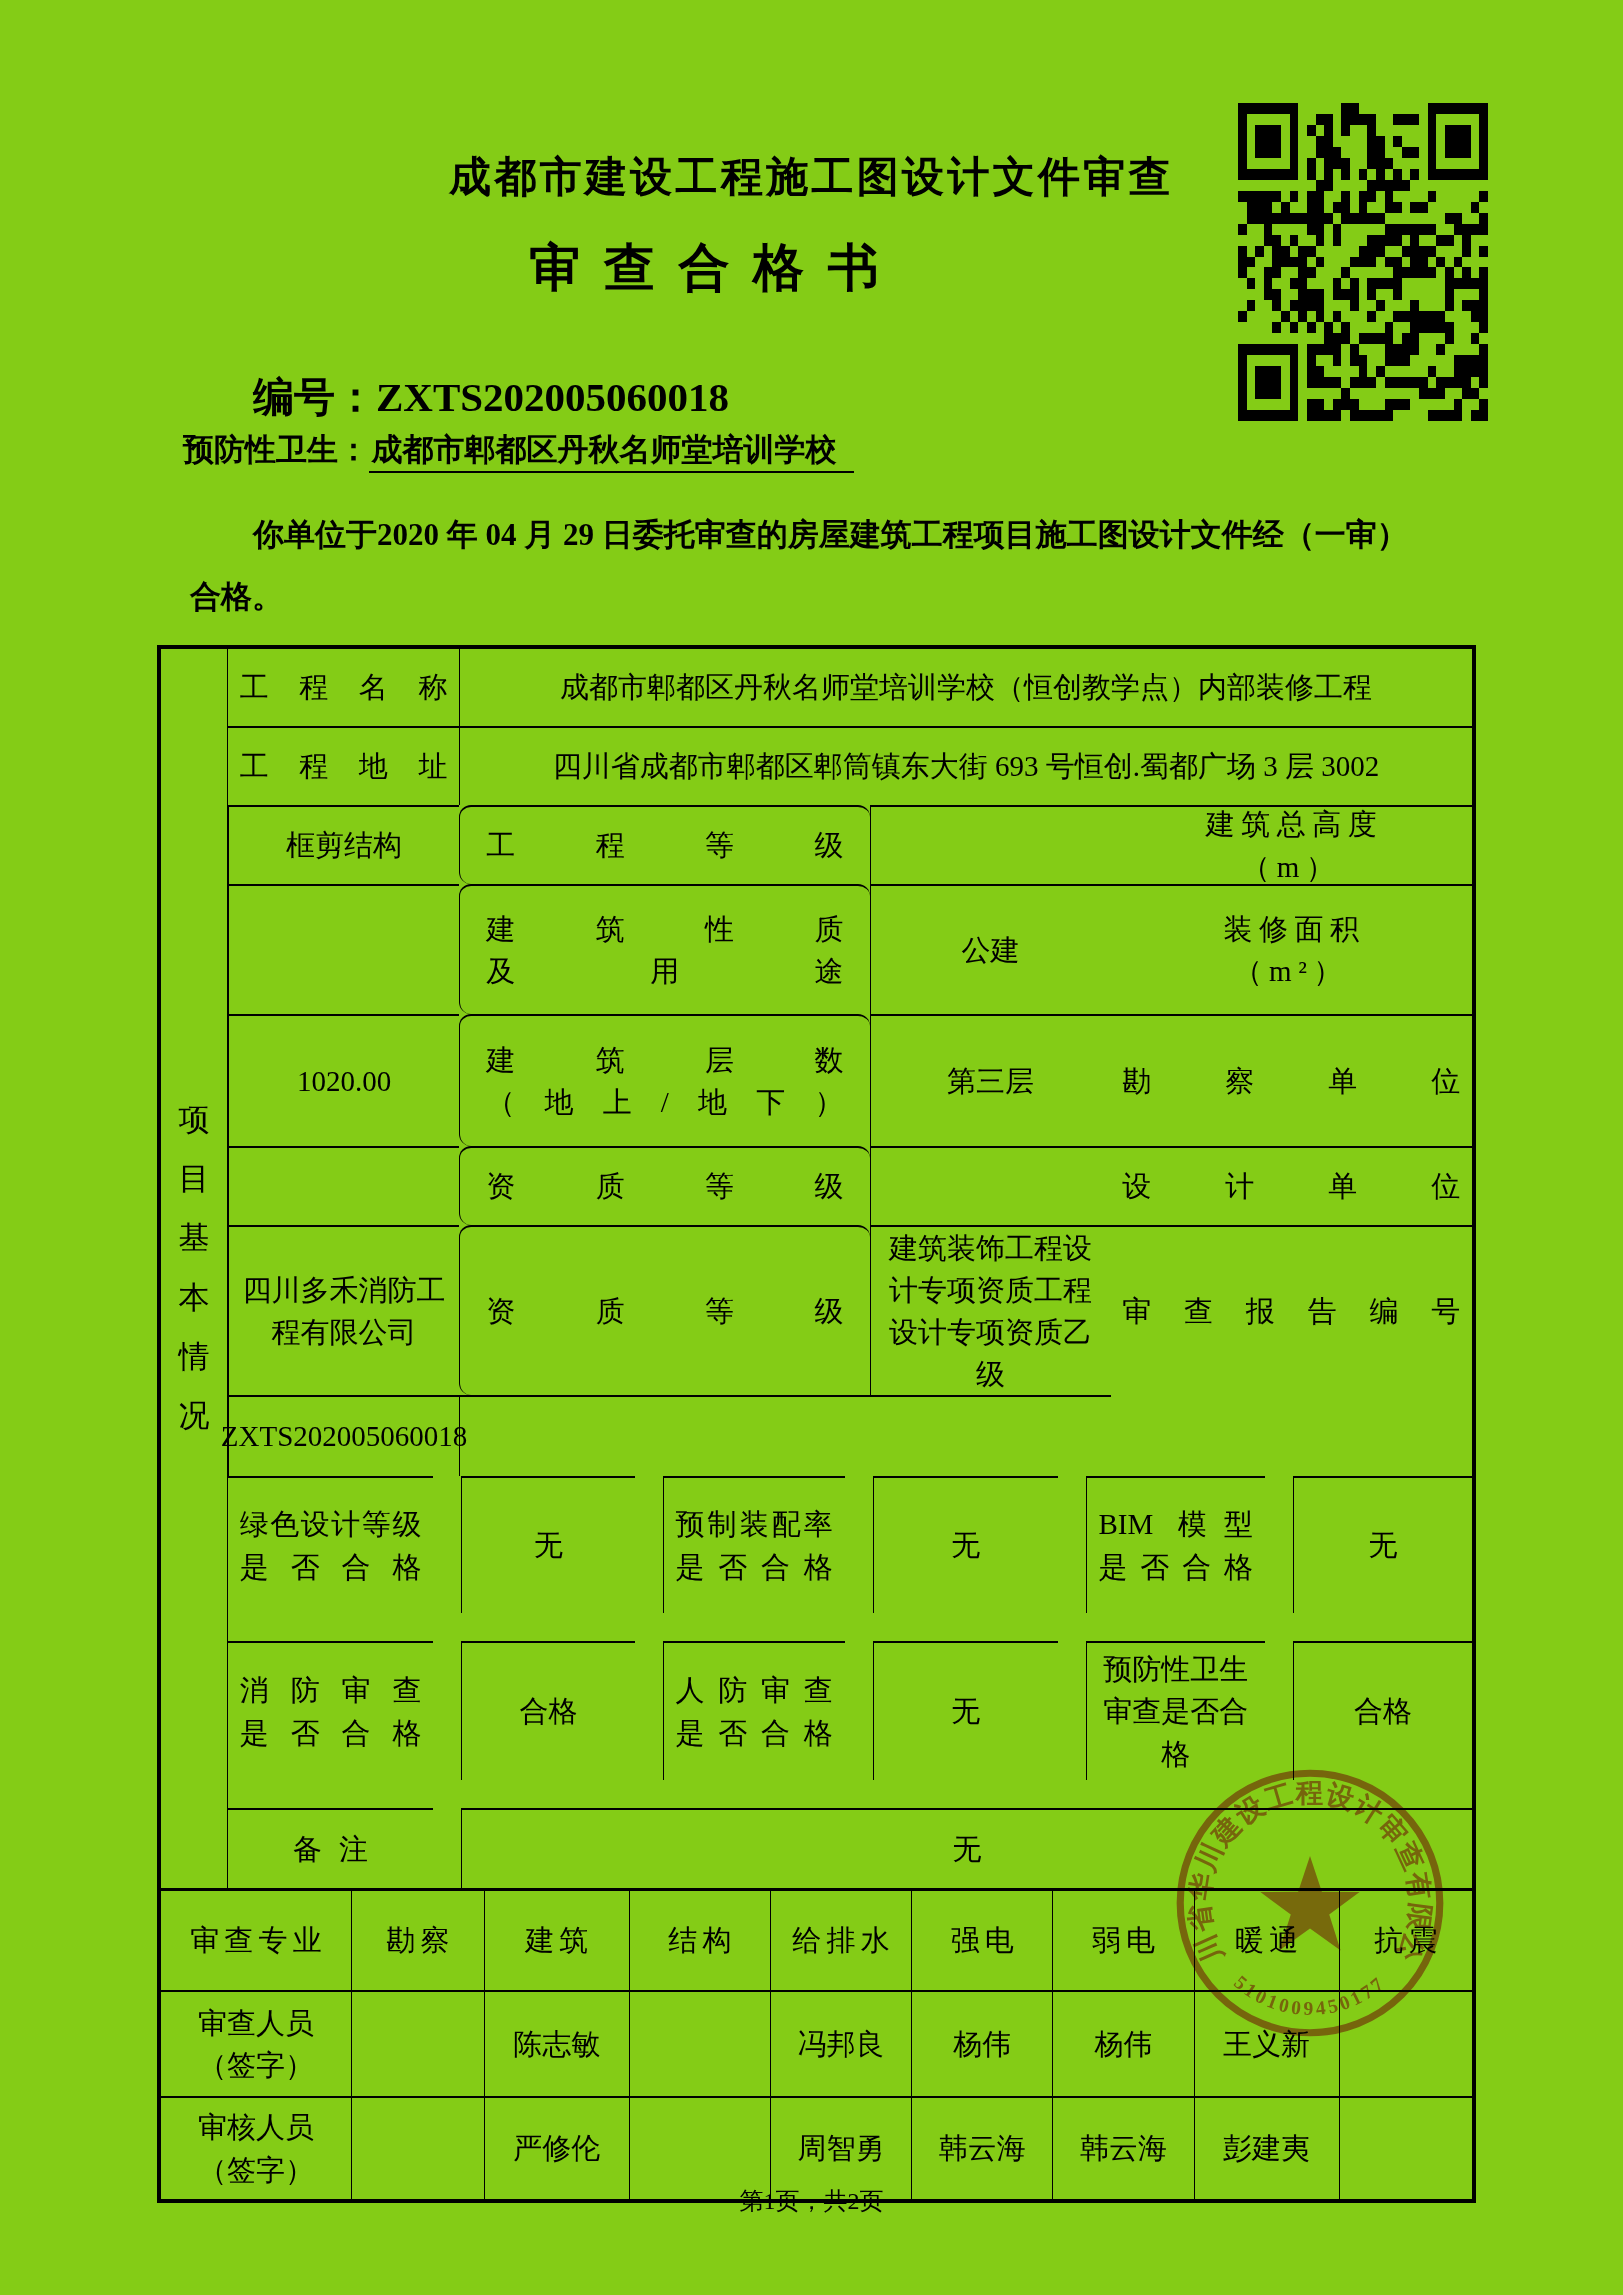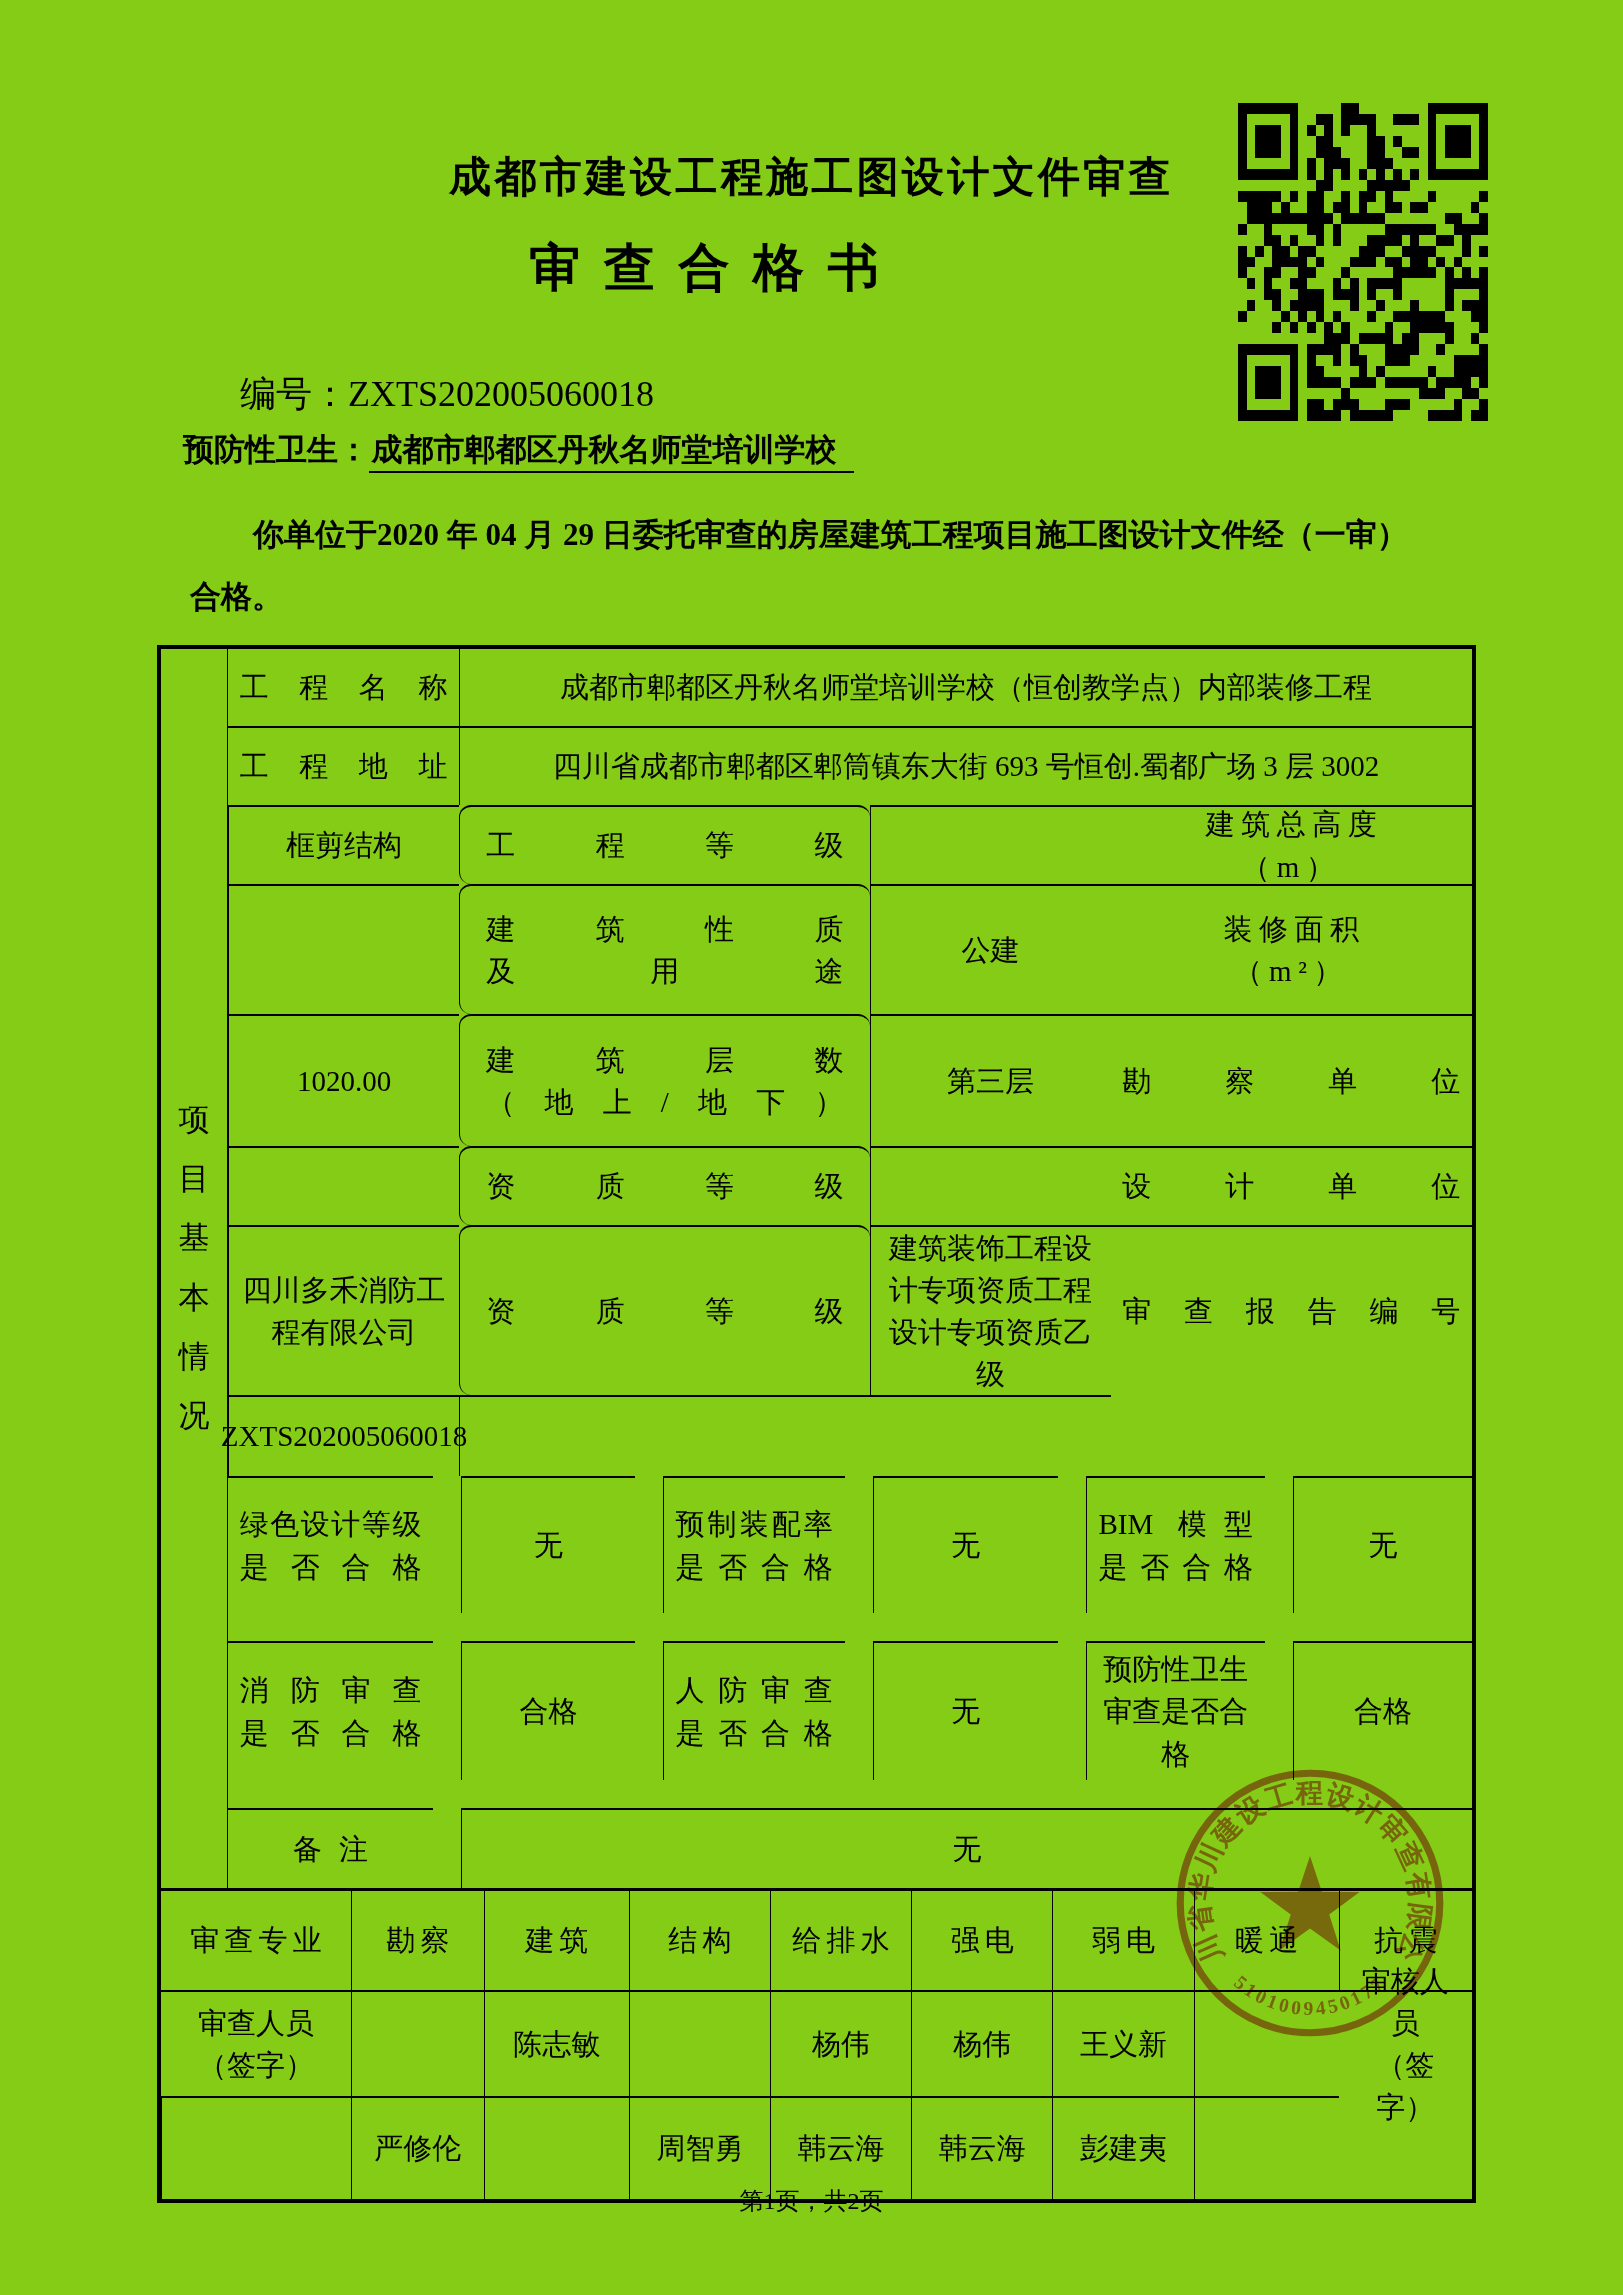--- a/index.html
+++ b/index.html
@@ -5,21 +5,21 @@
   html,body{margin:0;padding:0;background:#777;}
   .page{
     position:relative;width:1623px;height:2295px;background:#84cc16;
     font-family:"Liberation Serif","DejaVu Serif",serif;color:#000;overflow:hidden;
   }
   
   .title1{position:absolute;top:149px;left:0;width:1623px;text-align:center;
     font-size:42px;font-weight:bold;letter-spacing:3.3px;}
   .title2{position:absolute;top:234px;left:0;width:1408px;text-align:center;
     font-size:51px;font-weight:bold;letter-spacing:23.6px;text-indent:23.6px;}
-  .docno{position:absolute;top:370px;left:240px;font-size:36px;font-weight:normal;}
+  .docno{position:absolute;top:370px;left:253px;font-size:41px;font-weight:bold;}
   .builder{position:absolute;top:429px;left:183px;font-size:31px;font-weight:bold;}
   .builder .uv{border-bottom:2.6px solid #000;padding:0 17px 3.9px 2.6px;}
   .intro{position:absolute;top:504px;left:190px;width:1273px;font-size:31px;font-weight:bold;
     line-height:2.0;white-space:pre-line;text-indent:63px;}
   
   .qr{position:absolute;left:1238px;top:103px;width:250px;height:318px;}
   .qr svg{width:100%;height:100%;}
   
   .sheet{position:absolute;left:157px;top:645px;width:1319px;border:4.6px solid #000;
     box-sizing:border-box;font-size:29px;line-height:1.45;}
@@ -586,20 +586,21 @@
       <div class="td bl ls8">强电</div>
       <div class="td bl ls8">弱电</div>
       <div class="td bl ls8">暖通</div>
       <div class="td bl ls8">抗震</div>
 
       <div class="td bt">审查人员
 （签字）</div>
       <div class="td bt bl"></div>
       <div class="td bt bl">陈志敏</div>
       <div class="td bt bl"></div>
+      <div class="td bt bl">冯邦良</div>
       <div class="td bt bl">杨伟</div>
       <div class="td bt bl">杨伟</div>
       <div class="td bt bl">王义新</div>
       <div class="td bt bl"></div>
 
       <div class="td bt">审核人员
 （签字）</div>
       <div class="td bt bl"></div>
       <div class="td bt bl">严修伦</div>
       <div class="td bt bl"></div>

